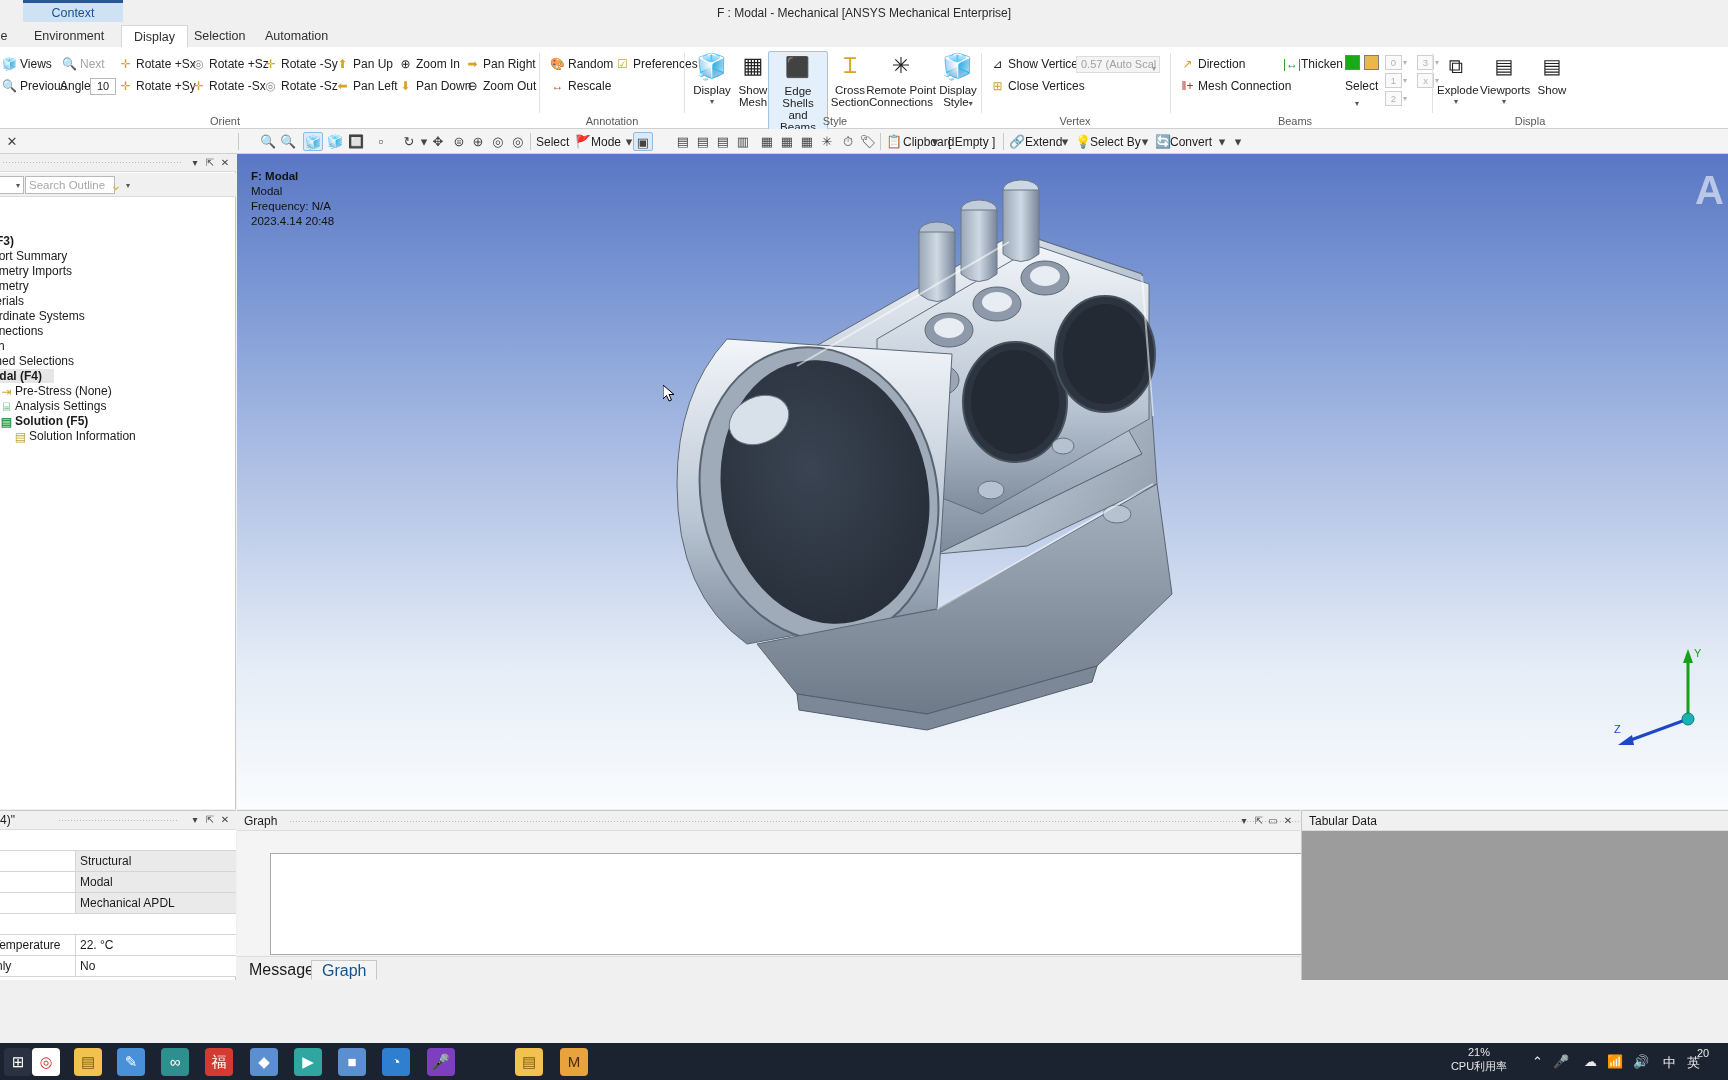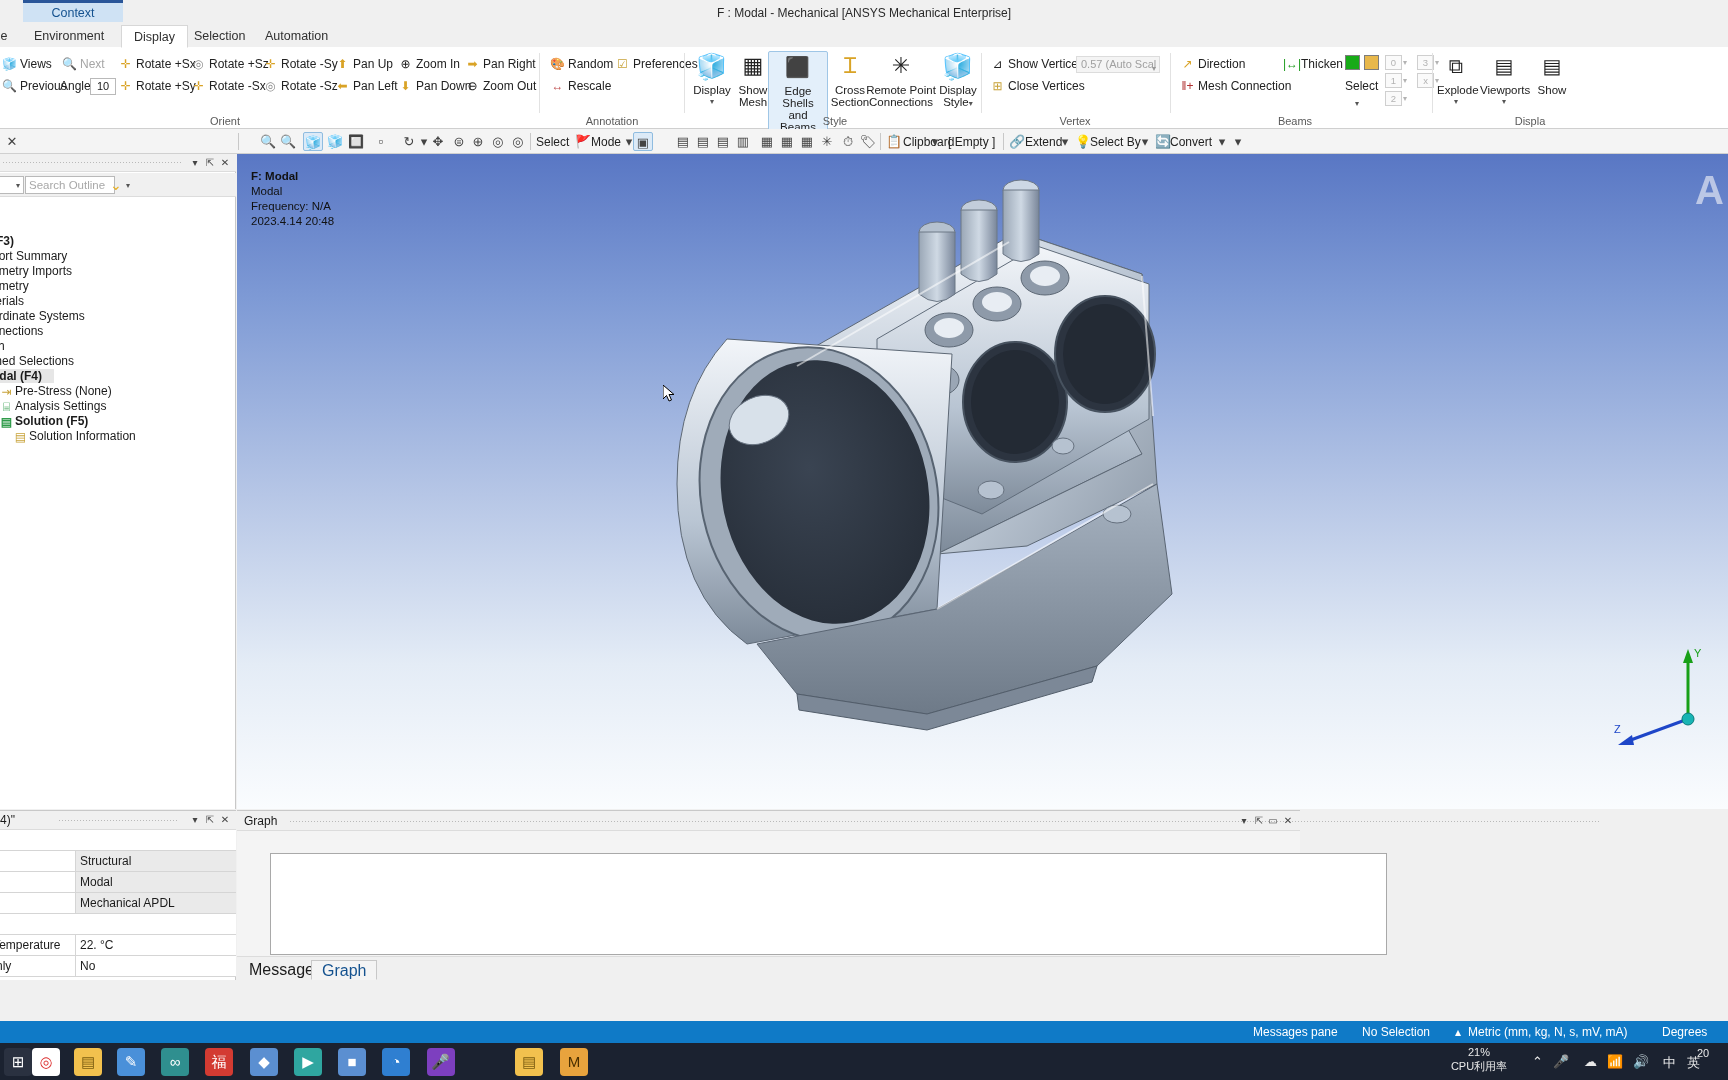--- a/index.html
+++ b/index.html
@@ -664,28 +664,24 @@
       <span class="pane-btn" style="left:1029px;top:3px;">▭</span>
       <span class="pane-btn" style="left:1044px;top:3px;">✕</span>
     </div>
     <div class="gp-canvas"></div>
     <div class="gp-tabs">
       <div class="gp-tab" style="left:2px;">Messages</div>
       <div class="gp-tab active" style="left:74px;">Graph</div>
     </div>
   </div>
 
-
-  <div class="statusbar">
-    <div class="sb-item" style="left:1253px;">Messages pane</div>
-    <div class="sb-item" style="left:1362px;">No Selection</div>
-    <div class="sb-item" style="left:1455px;">▴</div>
-    <div class="sb-item" style="left:1468px;">Metric (mm, kg, N, s, mV, mA)</div>
-    <div class="sb-item" style="left:1662px;">Degrees</div>
-  </div>
+  <div class="tab-pane">
+    <div class="tp-head">Tabular Data</div>
+  </div>
+
 
   <div class="taskbar">
     <div class="tbk-icon" style="left:4px;background:#2a3140;">⊞</div>
     <div class="tbk-icon" style="left:32px;background:#ffffff;color:#d33;">◎</div>
     <div class="tbk-icon" style="left:74px;background:#f2c14e;color:#7a5c10;">▤</div>
     <div class="tbk-icon" style="left:117px;background:#4a90d9;">✎</div>
     <div class="tbk-icon" style="left:161px;background:#2f8f8f;">∞</div>
     <div class="tbk-icon" style="left:205px;background:#d33b32;">福</div>
     <div class="tbk-icon" style="left:250px;background:#5b8fd1;">◆</div>
     <div class="tbk-icon" style="left:294px;background:#2fa6a0;">▶</div>

